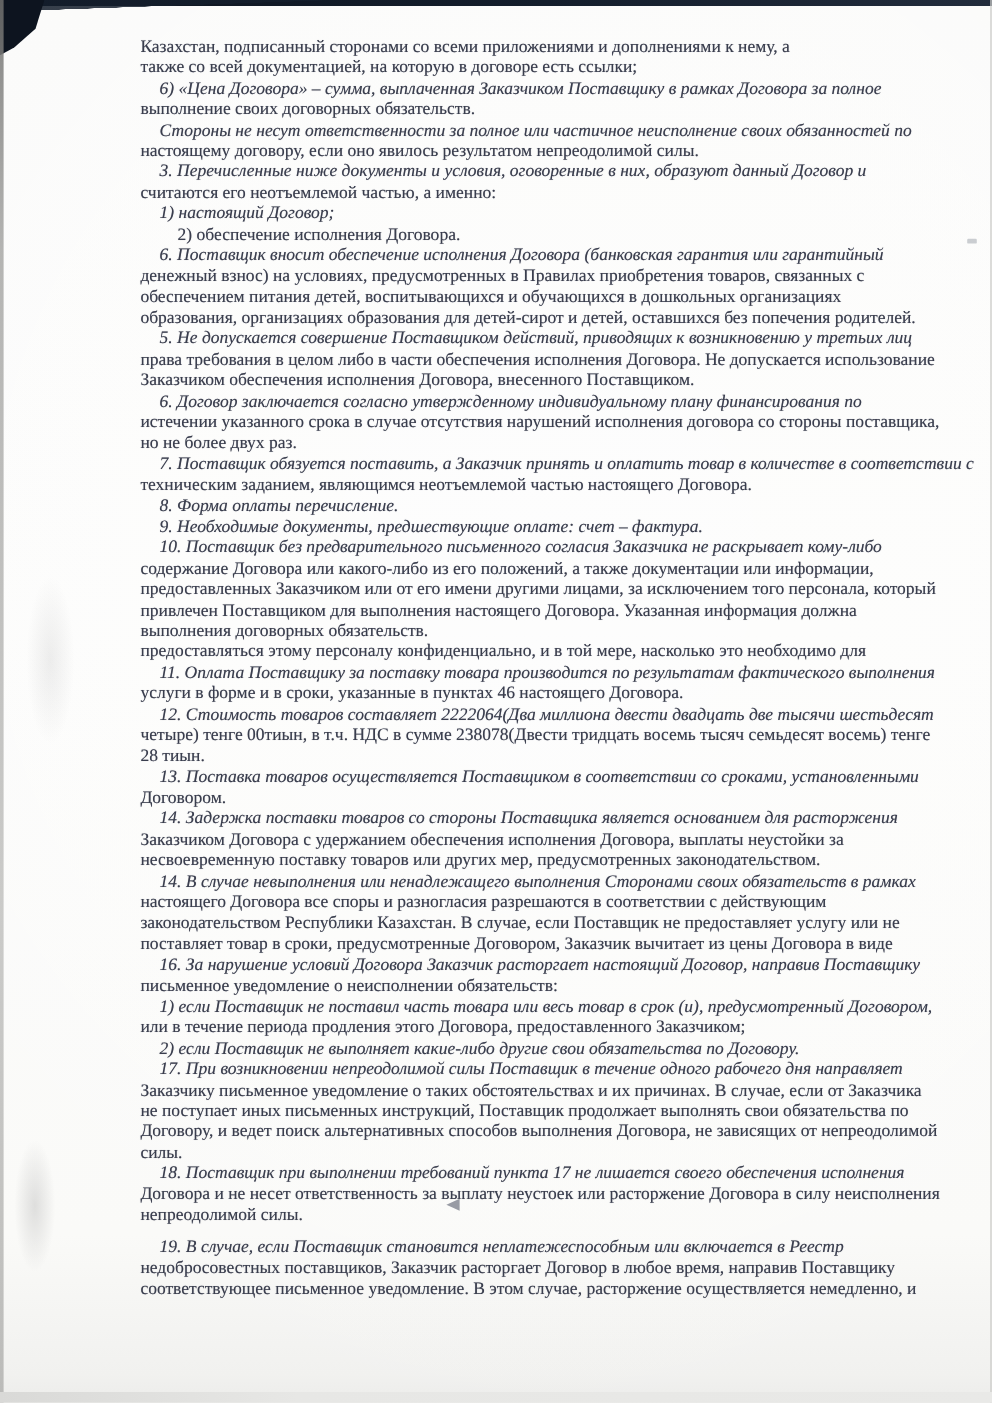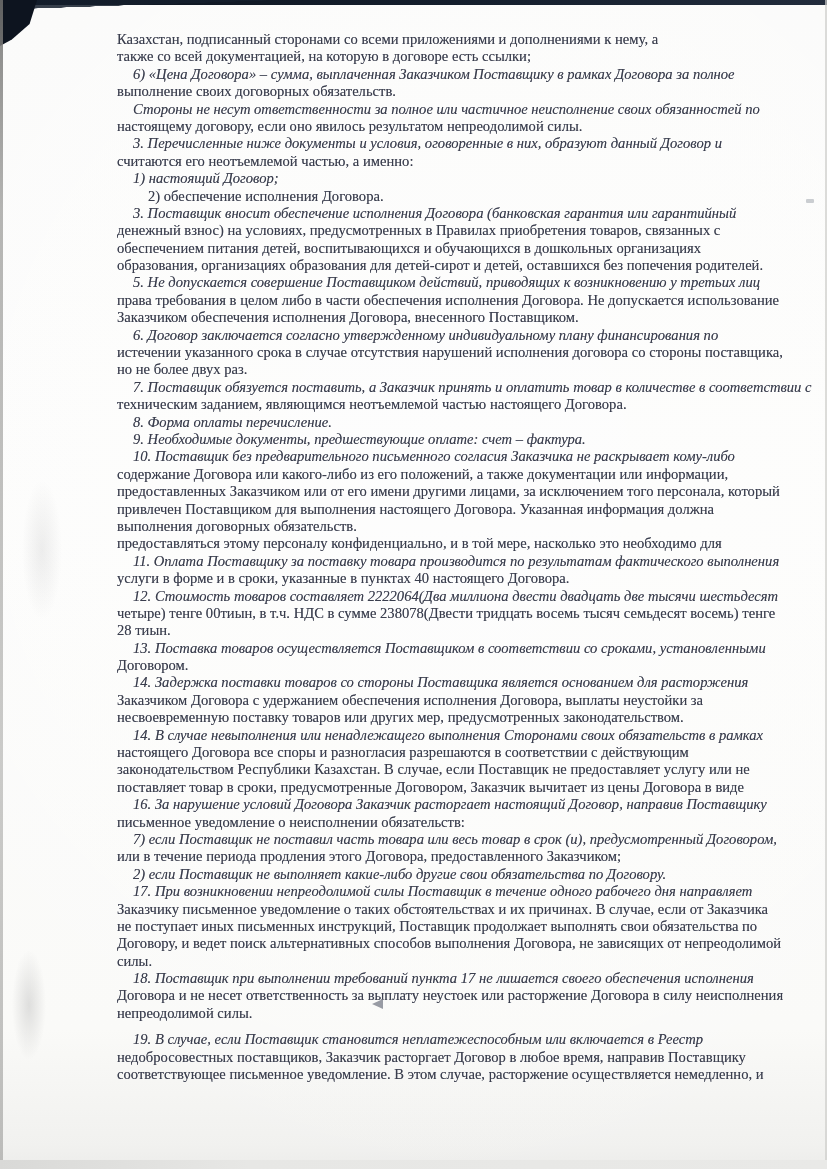--- a/index.html
+++ b/index.html
@@ -100,57 +100,57 @@
       <div class="line">Казахстан, подписанный сторонами со всеми приложениями и дополнениями к нему, а</div>
       <div class="line">также со всей документацией, на которую в договоре есть ссылки;</div>
       <div class="line ind1">6) «Цена Договора» – сумма, выплаченная Заказчиком Поставщику в рамках Договора за полное</div>
       <div class="line">выполнение своих договорных обязательств.</div>
       <div class="line ind1">Стороны не несут ответственности за полное или частичное неисполнение своих обязанностей по</div>
       <div class="line">настоящему договору, если оно явилось результатом непреодолимой силы.</div>
       <div class="line ind1">3. Перечисленные ниже документы и условия, оговоренные в них, образуют данный Договор и</div>
       <div class="line">считаются его неотъемлемой частью, а именно:</div>
       <div class="line ind1">1) настоящий Договор;</div>
       <div class="line ind2">2) обеспечение исполнения Договора.</div>
-      <div class="line ind1">3. Поставщик вносит обеспечение исполнения Договора (банковская гарантия или гарантийный</div>
+      <div class="line ind1">6. Поставщик вносит обеспечение исполнения Договора (банковская гарантия или гарантийный</div>
       <div class="line">денежный взнос) на условиях, предусмотренных в Правилах приобретения товаров, связанных с</div>
       <div class="line">обеспечением питания детей, воспитывающихся и обучающихся в дошкольных организациях</div>
       <div class="line">образования, организациях образования для детей-сирот и детей, оставшихся без попечения родителей.</div>
       <div class="line ind1">5. Не допускается совершение Поставщиком действий, приводящих к возникновению у третьих лиц</div>
       <div class="line">права требования в целом либо в части обеспечения исполнения Договора. Не допускается использование</div>
       <div class="line">Заказчиком обеспечения исполнения Договора, внесенного Поставщиком.</div>
       <div class="line ind1">6. Договор заключается согласно утвержденному индивидуальному плану финансирования по</div>
       <div class="line">истечении указанного срока в случае отсутствия нарушений исполнения договора со стороны поставщика,</div>
       <div class="line">но не более двух раз.</div>
       <div class="line ind1">7. Поставщик обязуется поставить, а Заказчик принять и оплатить товар в количестве в соответствии с</div>
       <div class="line">техническим заданием, являющимся неотъемлемой частью настоящего Договора.</div>
       <div class="line ind1">8. Форма оплаты перечисление.</div>
       <div class="line ind1">9. Необходимые документы, предшествующие оплате: счет – фактура.</div>
       <div class="line ind1">10. Поставщик без предварительного письменного согласия Заказчика не раскрывает кому-либо</div>
       <div class="line">содержание Договора или какого-либо из его положений, а также документации или информации,</div>
       <div class="line">предоставленных Заказчиком или от его имени другими лицами, за исключением того персонала, который</div>
       <div class="line">привлечен Поставщиком для выполнения настоящего Договора. Указанная информация должна</div>
       <div class="line">выполнения договорных обязательств.</div>
       <div class="line">предоставляться этому персоналу конфиденциально, и в той мере, насколько это необходимо для</div>
       <div class="line ind1">11. Оплата Поставщику за поставку товара производится по результатам фактического выполнения</div>
-      <div class="line">услуги в форме и в сроки, указанные в пунктах 40 настоящего Договора.</div>
+      <div class="line">услуги в форме и в сроки, указанные в пунктах 46 настоящего Договора.</div>
       <div class="line ind1">12. Стоимость товаров составляет 2222064(Два миллиона двести двадцать две тысячи шестьдесят</div>
       <div class="line">четыре) тенге 00тиын, в т.ч. НДС в сумме 238078(Двести тридцать восемь тысяч семьдесят восемь) тенге</div>
       <div class="line">28 тиын.</div>
       <div class="line ind1">13. Поставка товаров осуществляется Поставщиком в соответствии со сроками, установленными</div>
       <div class="line">Договором.</div>
       <div class="line ind1">14. Задержка поставки товаров со стороны Поставщика является основанием для расторжения</div>
       <div class="line">Заказчиком Договора с удержанием обеспечения исполнения Договора, выплаты неустойки за</div>
       <div class="line">несвоевременную поставку товаров или других мер, предусмотренных законодательством.</div>
       <div class="line ind1">14. В случае невыполнения или ненадлежащего выполнения Сторонами своих обязательств в рамках</div>
       <div class="line">настоящего Договора все споры и разногласия разрешаются в соответствии с действующим</div>
       <div class="line">законодательством Республики Казахстан. В случае, если Поставщик не предоставляет услугу или не</div>
       <div class="line">поставляет товар в сроки, предусмотренные Договором, Заказчик вычитает из цены Договора в виде</div>
       <div class="line ind1">16. За нарушение условий Договора Заказчик расторгает настоящий Договор, направив Поставщику</div>
       <div class="line">письменное уведомление о неисполнении обязательств:</div>
-      <div class="line ind1">7) если Поставщик не поставил часть товара или весь товар в срок (и), предусмотренный Договором,</div>
+      <div class="line ind1">1) если Поставщик не поставил часть товара или весь товар в срок (и), предусмотренный Договором,</div>
       <div class="line">или в течение периода продления этого Договора, предоставленного Заказчиком;</div>
       <div class="line ind1">2) если Поставщик не выполняет какие-либо другие свои обязательства по Договору.</div>
       <div class="line ind1">17. При возникновении непреодолимой силы Поставщик в течение одного рабочего дня направляет</div>
       <div class="line">Заказчику письменное уведомление о таких обстоятельствах и их причинах. В случае, если от Заказчика</div>
       <div class="line">не поступает иных письменных инструкций, Поставщик продолжает выполнять свои обязательства по</div>
       <div class="line">Договору, и ведет поиск альтернативных способов выполнения Договора, не зависящих от непреодолимой</div>
       <div class="line">силы.</div>
       <div class="line ind1">18. Поставщик при выполнении требований пункта 17 не лишается своего обеспечения исполнения</div>
       <div class="line">Договора и не несет ответственность за выплату неустоек или расторжение Договора в силу неисполнения</div>
       <div class="line">непреодолимой силы.</div>

